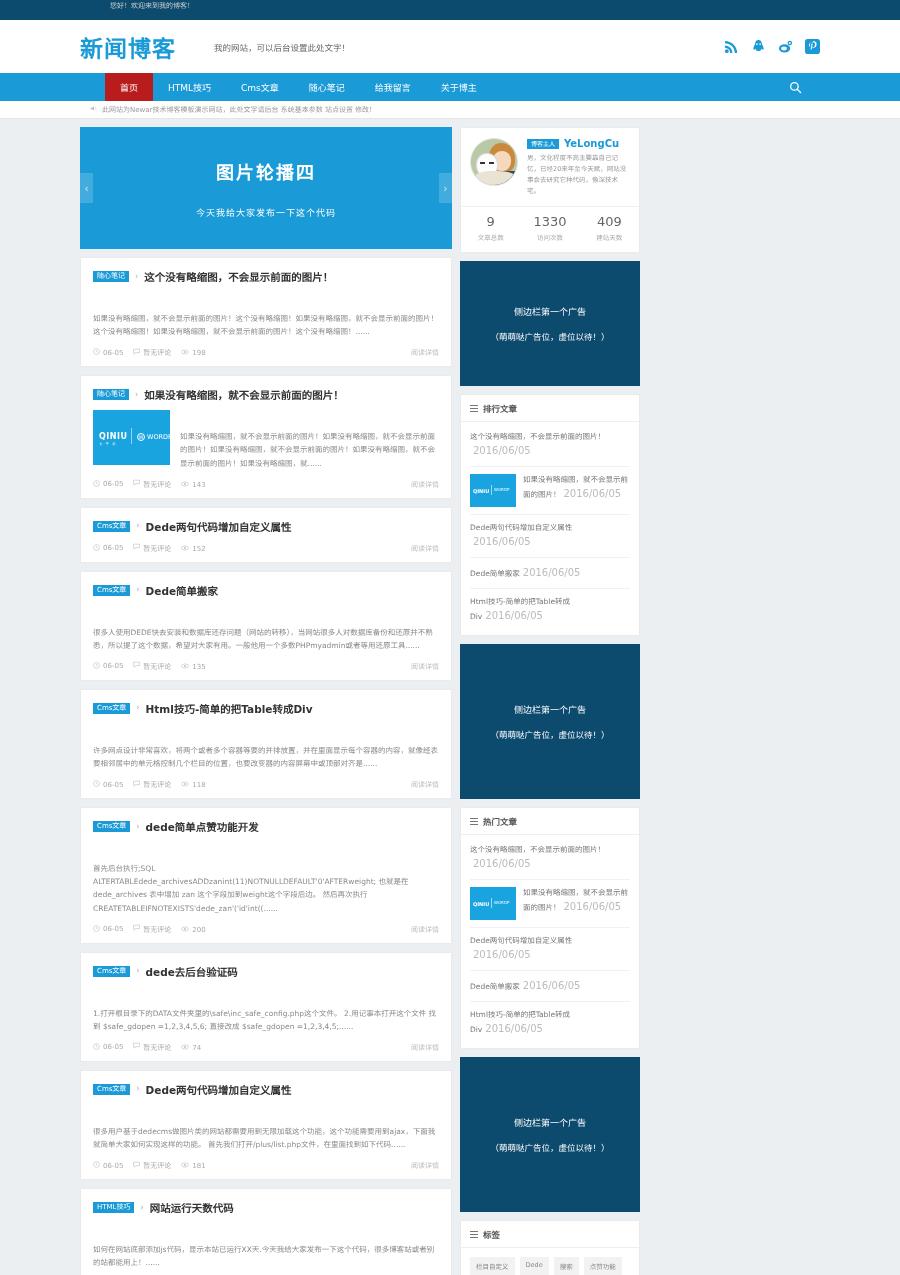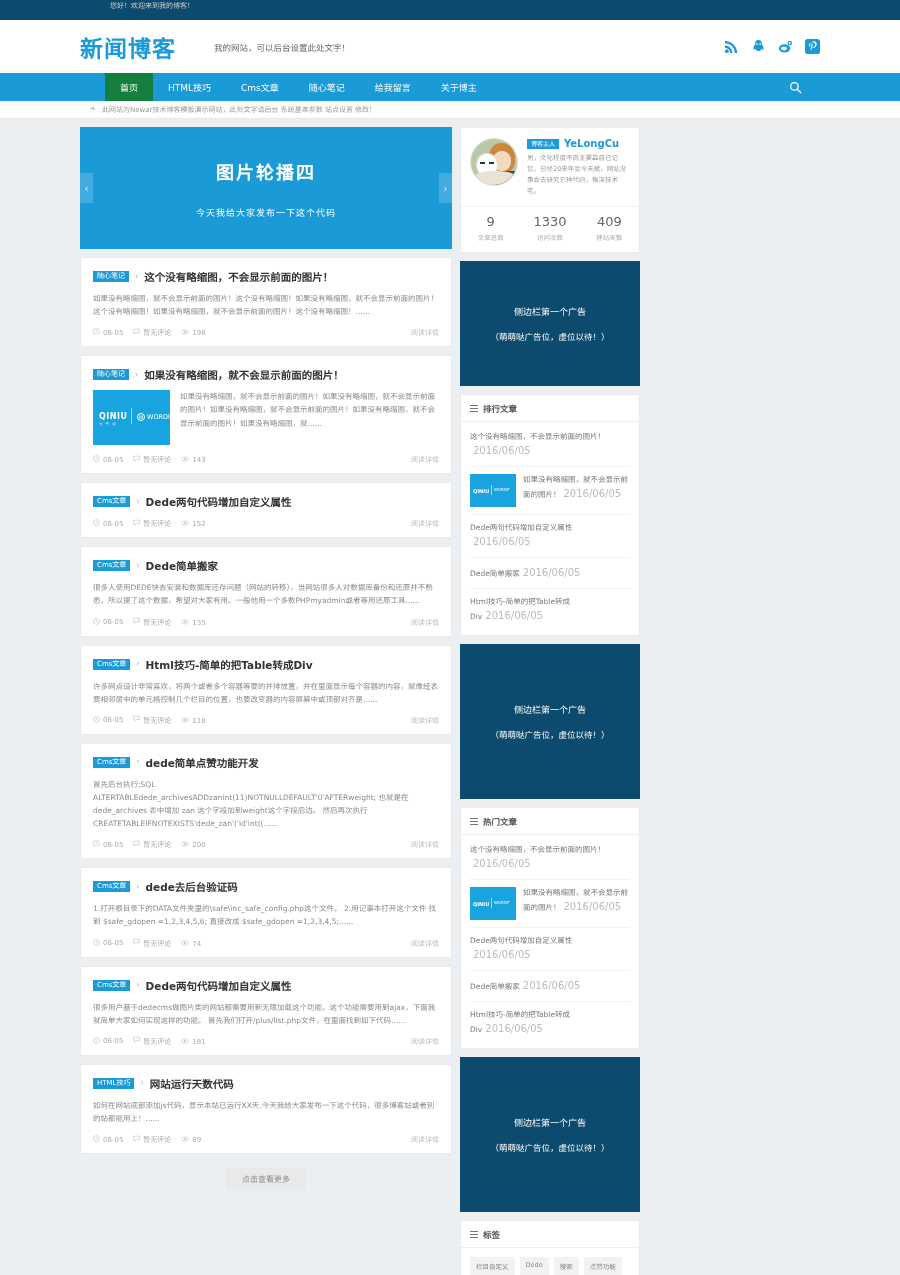--- a/index.html
+++ b/index.html
@@ -25,21 +25,21 @@
   .slogan { font-size:8.5px; color:#666; margin-left:38px; }
   .social { margin-left:auto; display:flex; gap:12px; align-items:center; }
   .social .ic { width:15px; height:15px; display:block; }
 
   
   .nav { background:#1a9ad7; height:28px; }
   .nav .inner { width:740px; margin:0 auto; height:28px; display:flex;
                 align-items:stretch; padding-left:25px; }
   .nav a { color:#fff; font-size:9px; padding:0 15px; display:flex;
            align-items:center; white-space:nowrap; }
-  .nav a.active { background:#15803d; }
+  .nav a.active { background:#b91c1c; }
   .nav .search-btn { margin-left:auto; display:flex; align-items:center;
                      padding:0 18px; }
 
   
   .notice { background:#ffffff; height:18px; border-bottom:1px solid #e6e6e6; }
   .notice .inner { width:740px; margin:0 auto; height:18px; line-height:18px;
                    font-size:7px; color:#999; padding-left:10px;
                    display:flex; align-items:center; gap:4px; }
 
   
@@ -75,21 +75,21 @@
                font-size:8px; font-weight:bold; letter-spacing:.5px; }
   .thumb .qn small { display:block; font-size:3.5px; letter-spacing:1px;
                      font-weight:normal; }
   .thumb .divider { position:absolute; left:38px; top:18px; width:1px;
                     height:16px; background:rgba(255,255,255,.55); }
   .thumb .wp { position:absolute; left:44px; top:23px; color:#fff;
                font-size:6.5px; display:flex; align-items:center; gap:2px; }
   .thumb .wp .wpc { width:8px; height:8px; border:1px solid #fff;
                     border-radius:50%; font-size:5px; text-align:center;
                     line-height:7px; }
-  .excerpt { font-size:7.5px; color:#8a8a8a; line-height:1.75; flex:1; }
+  .excerpt { font-size:7.5px; color:#8a8a8a; line-height:1.75; flex:1;margin-top:20px; }
   .meta { display:flex; align-items:flex-end; gap:10px; margin-top:9px;
           font-size:7px; color:#aaa; }
   .meta .m { display:flex; align-items:center; gap:3px; }
   .meta .more { margin-left:auto; color:#bbb; }
   .loadmore { text-align:center; margin:14px 0 8px; }
   .loadmore span { display:inline-block; background:#e9e9e9; color:#8d8d8d;
                    font-size:8px; padding:5px 16px; }
 
   
   .w { background:#fff; border:1px solid #eaeaea; margin-bottom:8px; }

